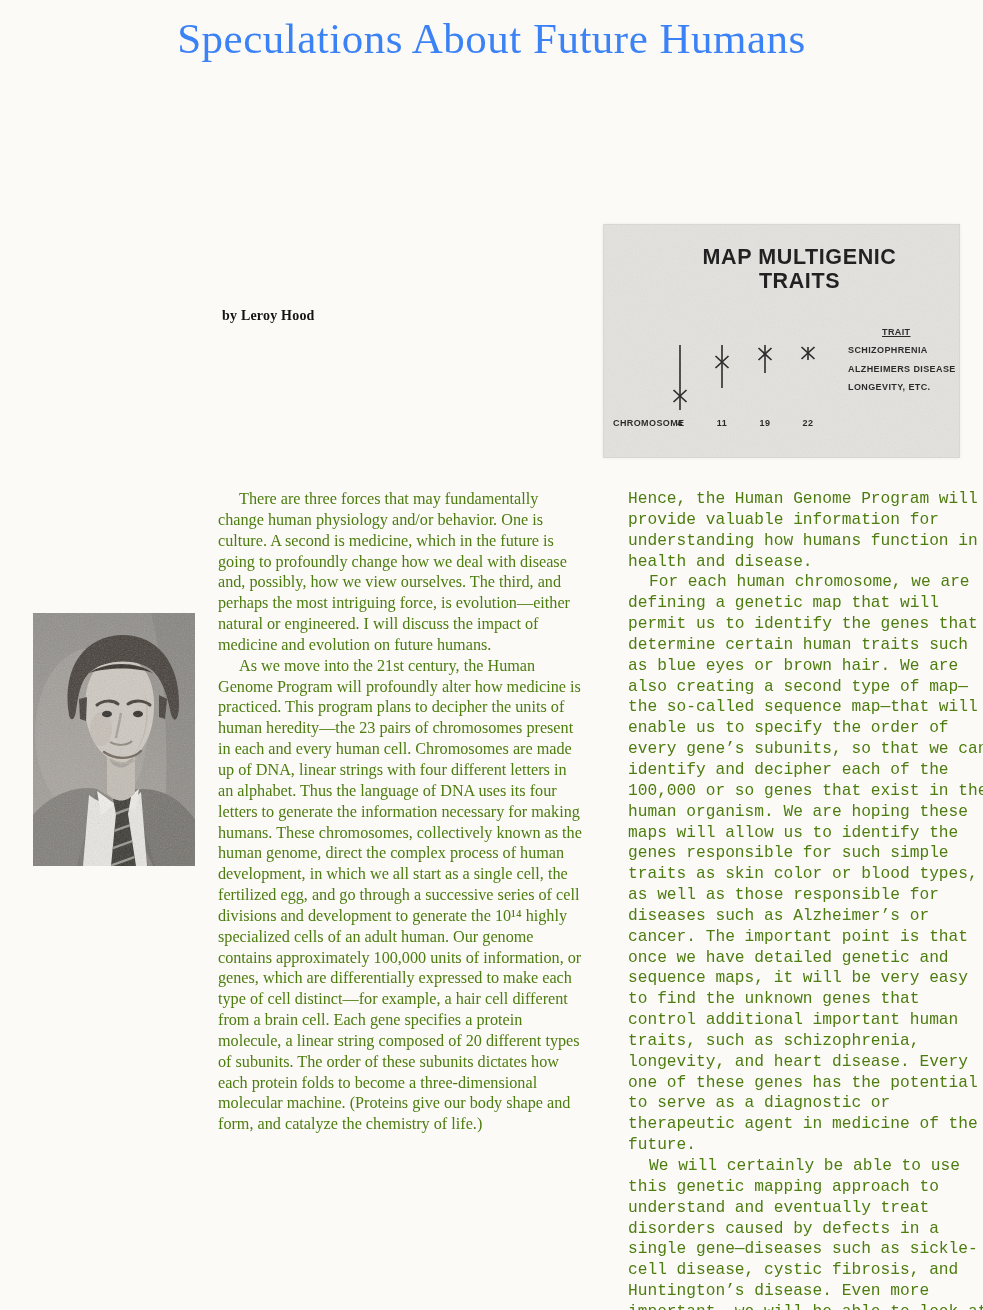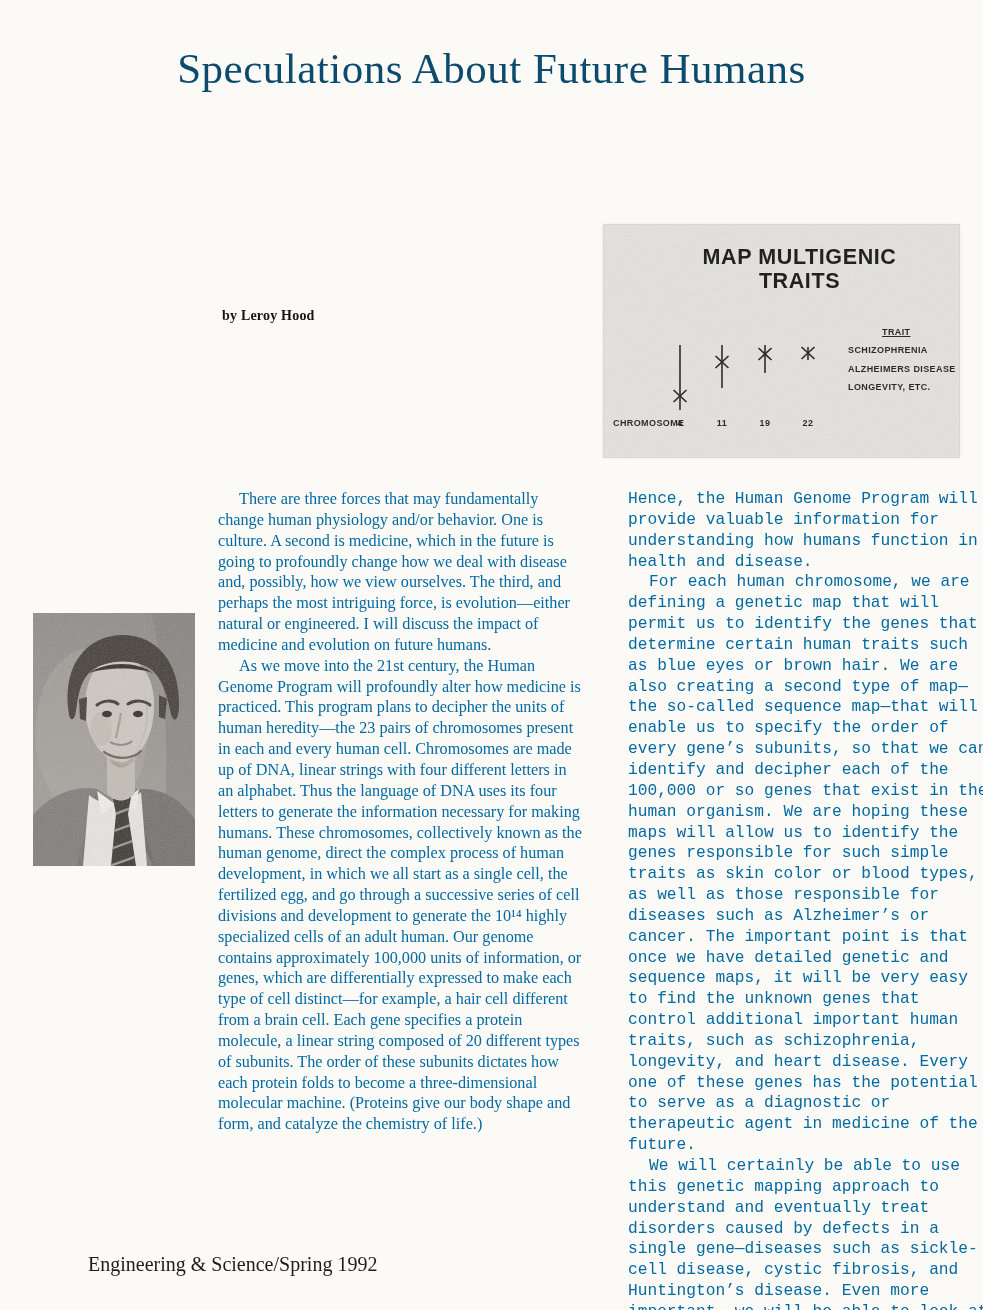--- a/index.html
+++ b/index.html
@@ -7,24 +7,24 @@
   body {
     background:#fbfaf7;
     font-family:"Liberation Serif", serif;
     color:#262626;
     position:relative;
     overflow:hidden;
   }
   .page { position:absolute; inset:0; }
 
   .title {
-    position:absolute; top:44px; left:0; width:100%;
+    position:absolute; top:14px; left:0; width:100%;
     text-align:center;
     font-family:"Liberation Serif", serif;
-    font-weight:400; font-size:43px; letter-spacing:.5px; color:#0c4a6e;
+    font-weight:400; font-size:43px; letter-spacing:.5px; color:#3b82f6;
   }
   .byline {
     position:absolute; top:308px; left:222px;
     font-family:Liberation Serif, serif;
     font-weight:700; font-size:14px; color:#141414; letter-spacing:.2px;
   }
 
   
   .panel {
     position:absolute; left:603px; top:224px; width:357px; height:234px;
@@ -51,21 +51,21 @@
   .trait-header { left:279px; top:103px; text-decoration:underline; }
   .trait-item { left:245px; }
 
   
   .photo { position:absolute; left:33px; top:613px; width:162px; height:253px; }
   .photo svg { display:block; width:100%; height:100%; }
 
   
   .col {
     position:absolute; top:489px; width:366px;
-    font-size:16.2px; line-height:20.85px; color:#0369a1;
+    font-size:16.2px; line-height:20.85px; color:#4d7c0f;
     text-align:left;
   }
   .col1 { left:218px; }
   .col2 { left:628px;font-family:Liberation Mono, monospace; }
   .para { margin:0; }
   .para.indent { text-indent:21px; }
 
   
   .page-number {
     position:absolute; left:30px; top:1262px;
@@ -204,15 +204,14 @@
       <p class="para indent">There are three forces that may fundamentally change human physiology and/or behavior.  One is culture.  A second is medicine, which in the future is going to profoundly change how we deal with disease and, possibly, how we view ourselves.  The third, and perhaps the most intriguing force, is evolution—either natural or engineered.  I will discuss the impact of medicine and evolution on future humans.</p>
       <p class="para indent">As we move into the 21st century, the Human Genome Program will profoundly alter how medicine is practiced.  This program plans to decipher the units of human heredity—the 23 pairs of chromosomes present in each and every human cell.  Chromosomes are made up of DNA, linear strings with four different letters in an alphabet.  Thus the language of DNA uses its four letters to generate the information necessary for making humans.  These chromosomes, collectively known as the human genome, direct the complex process of human development, in which we all start as a single cell, the fertilized egg, and go through a successive series of cell divisions and development to generate the 10¹⁴ highly specialized cells of an adult human.  Our genome contains approximately 100,000 units of information, or genes, which are differentially expressed to make each type of cell distinct—for example, a hair cell different from a brain cell.  Each gene specifies a protein molecule, a linear string composed of 20 different types of subunits.  The order of these subunits dictates how each protein folds to become a three-dimensional molecular machine. (Proteins give our body shape and form, and catalyze the chemistry of life.)</p>
     </div>
   <div class="col col2" id="col2">
       <p class="para">Hence, the Human Genome Program will provide valuable information for understanding how humans function in health and disease.</p>
       <p class="para indent">For each human chromosome, we are defining a genetic map that will permit us to identify the genes that determine certain human traits such as blue eyes or brown hair.  We are also creating a second type of map—the so-called sequence map—that will enable us to specify the order of every gene’s subunits, so that we can identify and decipher each of the 100,000 or so genes that exist in the human organism.  We are hoping these maps will allow us to identify the genes responsible for such simple traits as skin color or blood types, as well as those responsible for diseases such as Alzheimer’s or cancer.  The important point is that once we have detailed genetic and sequence maps, it will be very easy to find the unknown genes that control additional important human traits, such as schizophrenia, longevity, and heart disease.  Every one of these genes has the potential to serve as a diagnostic or therapeutic agent in medicine of the future.</p>
       <p class="para indent">We will certainly be able to use this genetic mapping approach to understand and eventually treat disorders caused by defects in a single gene—diseases such as sickle-cell disease, cystic fibrosis, and Huntington’s disease.  Even more important, we will be able to look at traits and diseases that are caused by a multiplicity of genes and to develop both diagnostic and therapeutic approaches to dealing with them.  Here, we will have thousands of new opportunities to use genes as therapeutic agents for a variety of different diseases.</p>
     </div>
 
   <div class="page-number">50</div>
-  <div class="journal">Engineering &amp; Science/Spring 1992</div>
 
 </div>
 
 </body></html>

